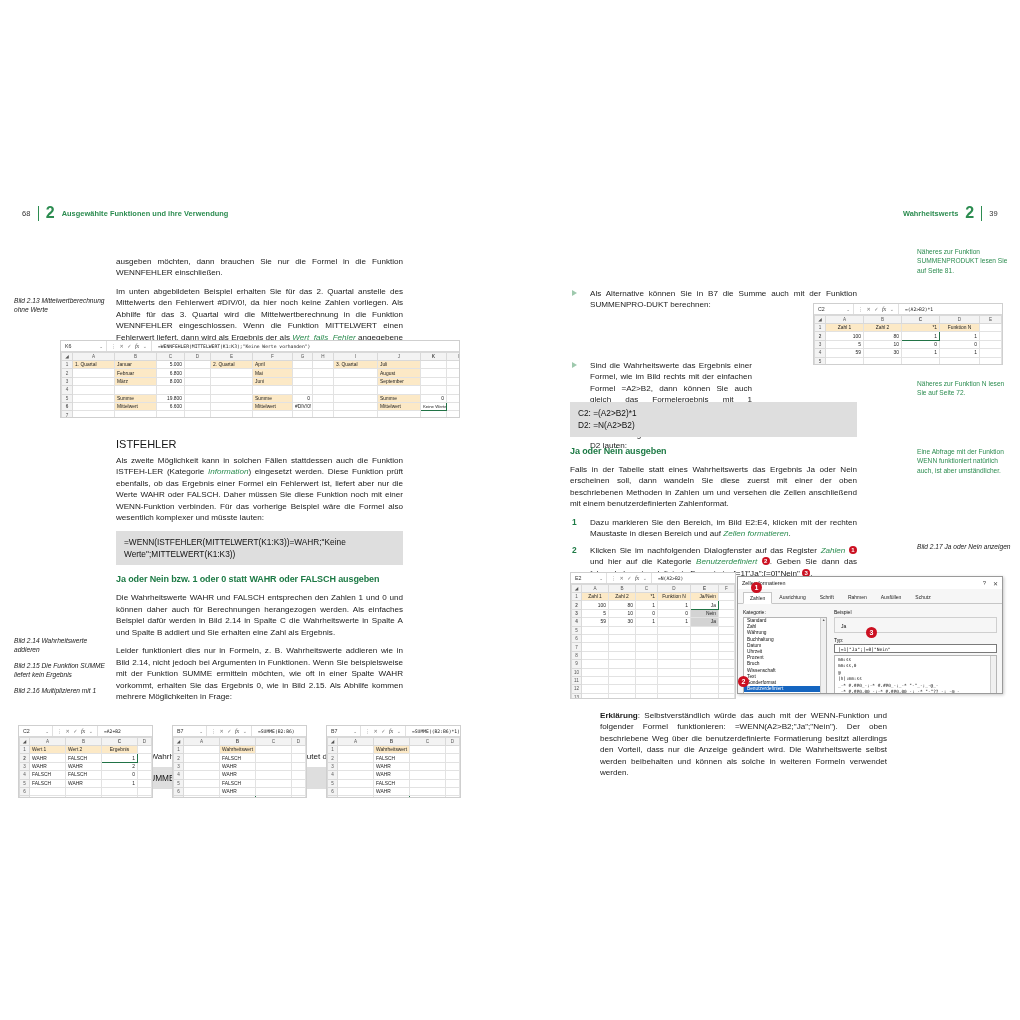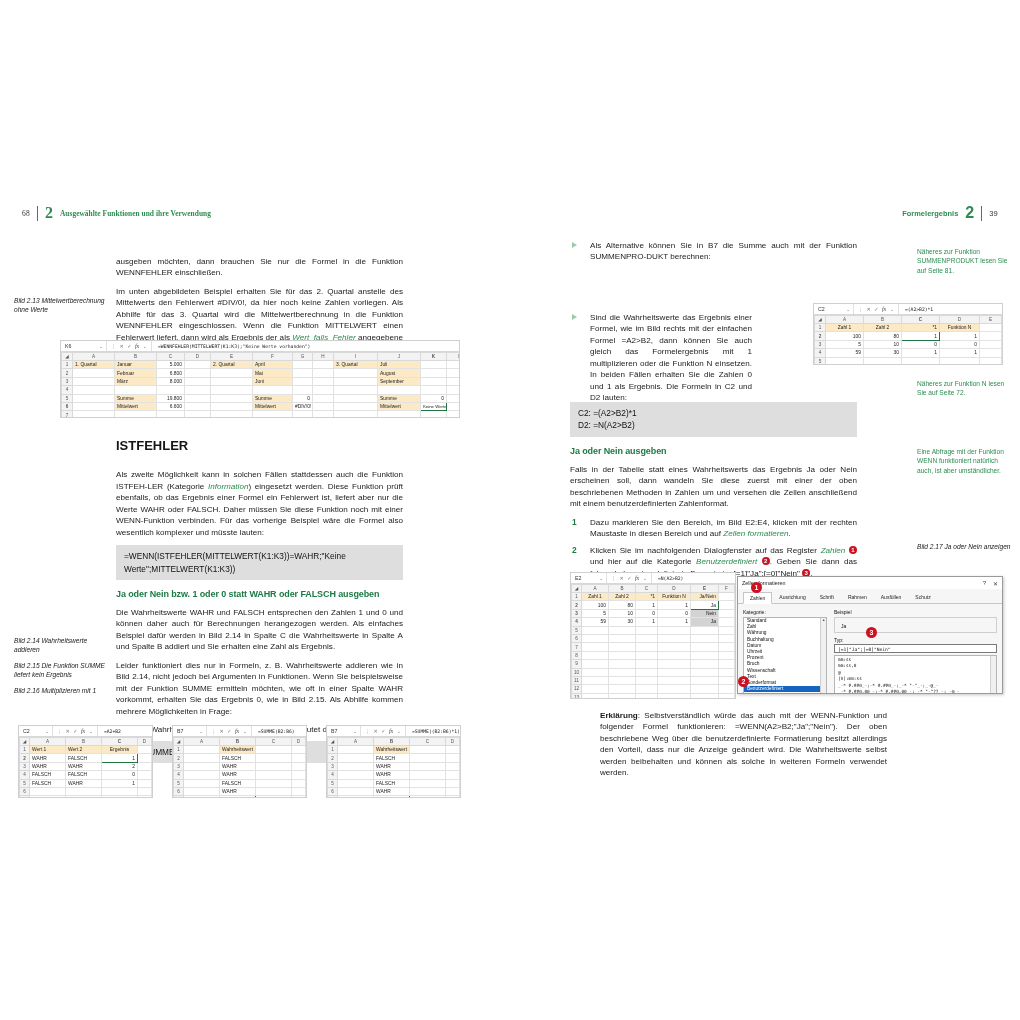--- a/index.html
+++ b/index.html
@@ -17,46 +17,46 @@
   }
   .spread { position: absolute; top: 0; left: 0; width: 1020px; height: 1020px; }
 
   
   .runhead { position: absolute; display: flex; align-items: center; gap: 7px; }
   .runhead .folio { font-size: 7.5px; color: #333; letter-spacing: .2px; }
   .runhead .rule { width: 1px; height: 15px; background: #2c8c50; }
   .runhead .chapnum { font-size: 16px; font-weight: bold; color: #2c8c50; line-height: 1; }
   .runhead .title { font-size: 7.4px; font-weight: bold; color: #2c8c50; letter-spacing: .05px; }
 
-  .hdr-left { left: 22px; top: 205px; font-family: Liberation Serif, serif; }
+  .hdr-left { left: 22px; top: 205px; }
   .hdr-right { right: 22px; top: 205px; flex-direction: row; }
 
   
   .col-main { position: absolute; width: 287px; font-size: 8.1px; line-height: 1.42; color: #1b1b1b; text-align: justify; }
   .col-margin { position: absolute; width: 96px; font-size: 6.6px; line-height: 1.42; }
 
   p.body { margin: 0 0 7px 0; }
   .h-sub { font-size: 9px; font-weight: bold; color: #1d7a45; margin: 0 0 6px 0; letter-spacing: -0.1px; }
-  .h-run { font-size: 13px; font-weight: bold; color: #151515; margin: 0 0 14px 0; }
+  .h-run { font-size: 11px; font-weight: normal; color: #151515; margin: 0 0 2px 0; }
   .ital-green { color: #2c8c50; font-style: italic; }
   .bold { font-weight: bold; }
 
   .codebox {
     background: #dedede;
     color: #111;
     font-size: 8.3px;
     padding: 5px 8px 5px 8px;
     margin: 2px 0 8px 0;
     line-height: 1.5;
   }
   .caption { font-style: italic; font-size: 6.6px; color: #1a1a1a; line-height: 1.36; margin-bottom: 7px; }
   .tipnote { color: #2c8c50; font-size: 6.6px; line-height: 1.42; margin-bottom: 10px; }
 
   ul.bullets { list-style: none; margin: 0 0 5px 0; padding: 0; }
-  ul.bullets li { position: relative; padding-left: 20px; margin-bottom: 5px; }
+  ul.bullets li { position: relative; padding-left: 20px; margin-bottom: 5px; margin-top: 48px; }
   ul.bullets li .tri {
     position: absolute; left: 2px; top: 2px;
     width: 0; height: 0;
     border-left: 5px solid #9ec9ad;
     border-top: 3.5px solid transparent;
     border-bottom: 3.5px solid transparent;
   }
   ol.steps { list-style: none; margin: 0 0 4px 0; padding: 0; counter-reset: st; }
   ol.steps li { position: relative; padding-left: 20px; margin-bottom: 5px; }
   ol.steps li .num { position: absolute; left: 2px; top: 0; font-weight: bold; color: #1d7a45; font-size: 8.4px; }
@@ -120,21 +120,21 @@
   <div class="spread">
 
     <div class="runhead hdr-left">
       <span class="folio">68</span>
       <span class="rule"></span>
       <span class="chapnum">2</span>
       <span class="title">Ausgewählte Funktionen und ihre Verwendung</span>
     </div>
 
     <div class="runhead hdr-right">
-      <span class="title">Formelergebnis</span>
+      <span class="title">Wahrheitswerts</span>
       <span class="chapnum">2</span>
       <span class="rule"></span>
       <span class="folio">39</span>
     </div>
 
     <div class="col-main" style="left:116px; top:256px; width:287px;">
       <p class="body">ausgeben möchten, dann brauchen Sie nur die Formel in die Funktion WENNFEHLER einschließen.</p>
       <p class="body"><span>Im unten abgebildeten Beispiel erhalten Sie für das 2. Quartal anstelle des Mittelwerts den Fehlerwert #DIV/0!, da hier noch keine Zahlen vorliegen. Als Abhilfe für das 3. Quartal wird die Mittelwertberechnung in die Funktion WENNFEHLER eingeschlossen. Wenn die Funktion MITTELWERT einen Fehlerwert liefert, dann wird als Ergebnis der als </span><span class="ital-green">Wert_falls_Fehler</span><span> angegebene Wert angezeigt, hier „Keine Werte vorhanden“.</span></p>
     </div>
 

